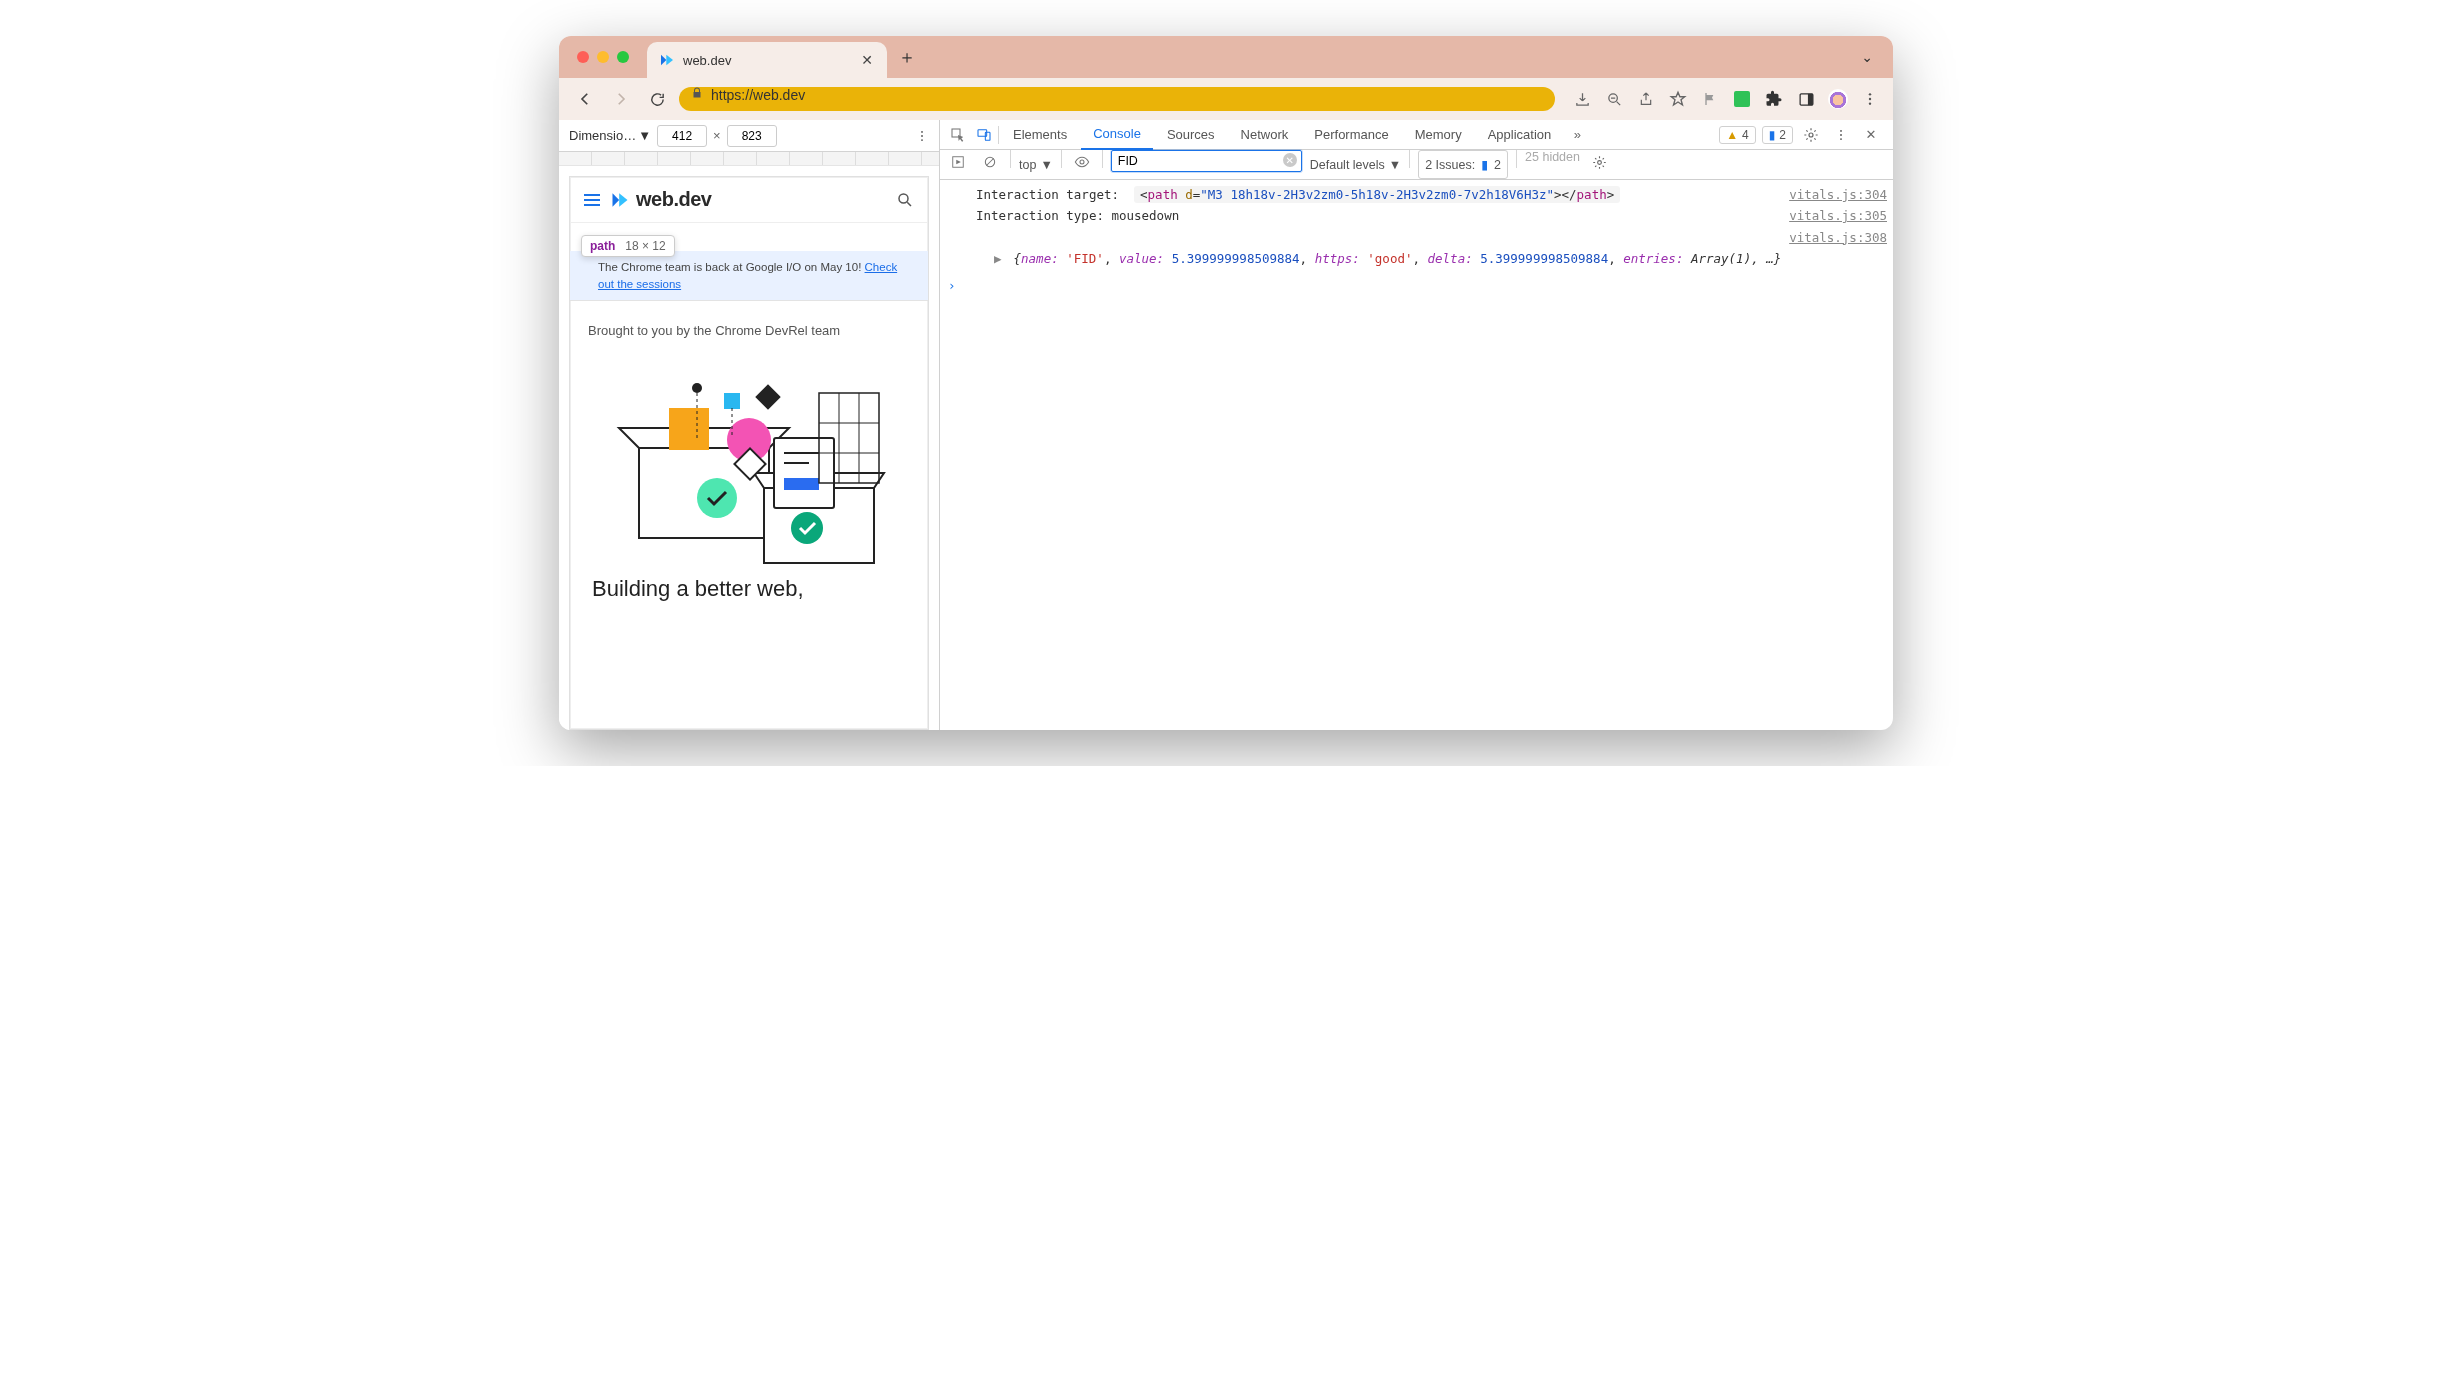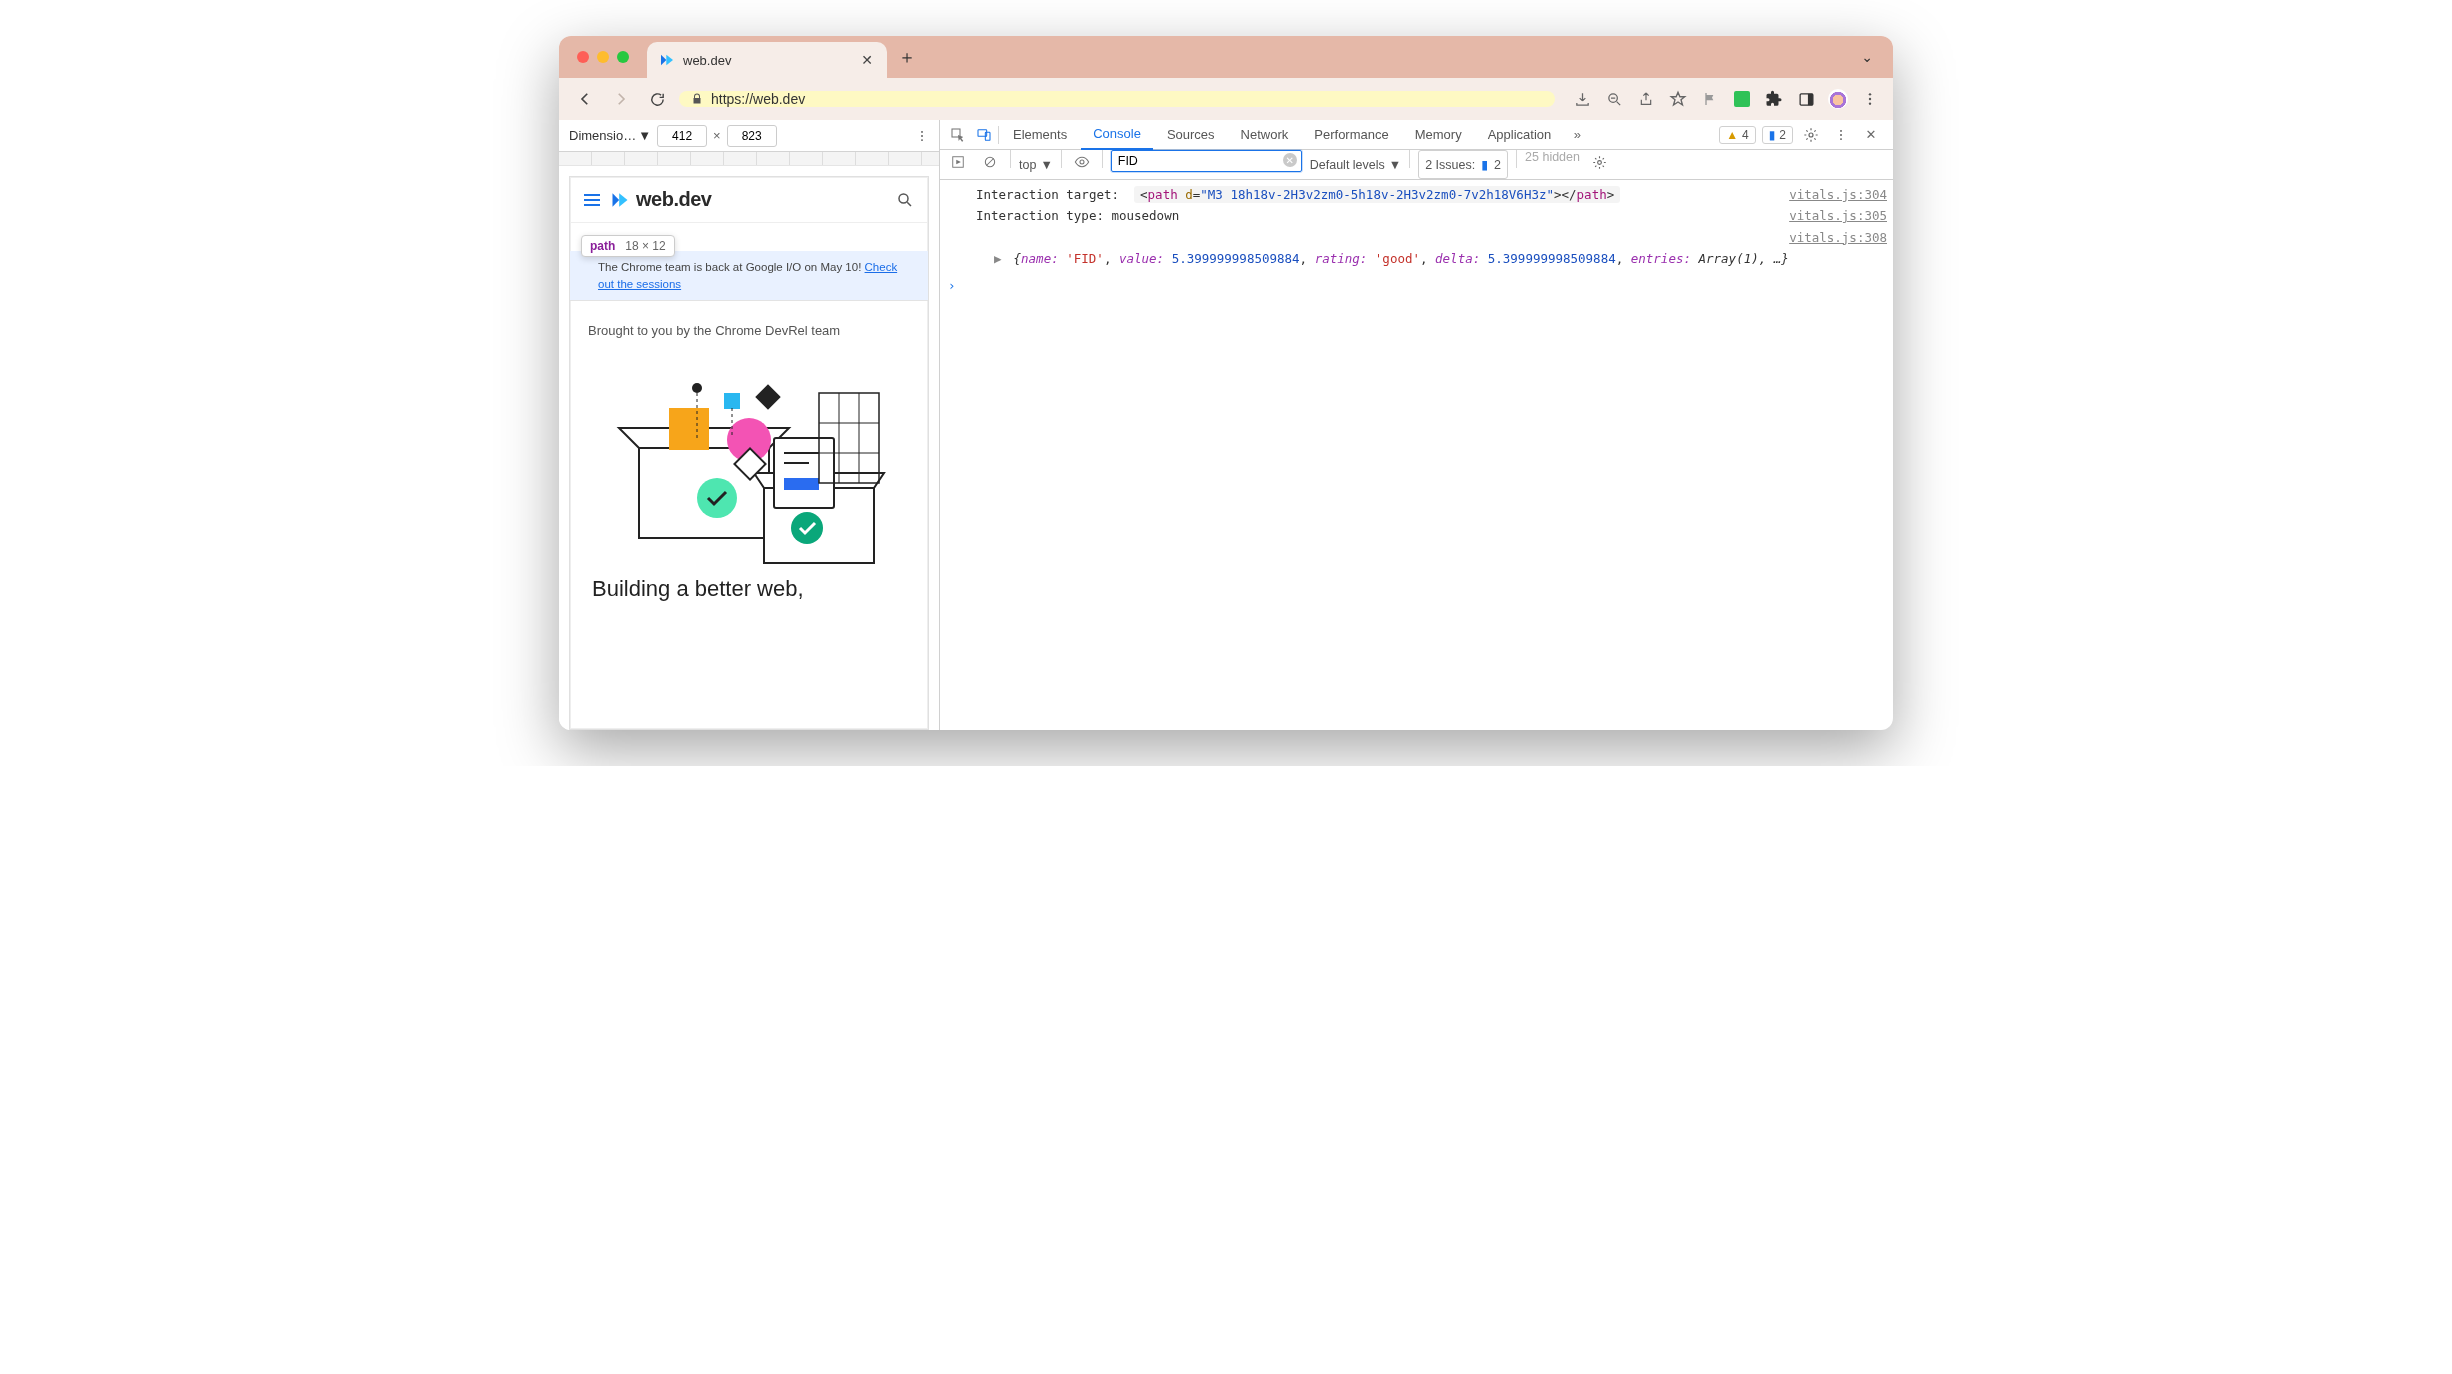--- a/index.html
+++ b/index.html
@@ -48,24 +48,24 @@
 
 .toolbar {
   height: 42px;
   background: #f6ede8;
   display: flex; align-items: center;
   padding: 0 12px; gap: 8px;
 }
 .tbtn { width: 28px; height:28px; display:flex; align-items:center; justify-content:center; color:#4a4a4a; border-radius:4px; }
 .tbtn.disabled { color: #b8a99f; }
 .urlbar {
-  flex: 1; height: 16px;
-  background: #fef9c3;
+  flex: 1; height: 24px;
+  background: #eab308;
   border-radius: 15px;
-  display: flex; align-items: center;
+  display: flex; 
   padding: 0 12px; gap: 8px;
   font-size: 14px; color: #333;
 }
 .urlbar .lock { font-size:11px; color:#555; }
 .right-icons { display:flex; align-items:center; gap:10px; margin-left:8px; }
 .right-icons .ic { width:22px; height:22px; display:flex; align-items:center; justify-content:center; color:#666; }
 .sq-green { width:16px; height:16px; background:#2fc257; border-radius:2px; }
 .avatar { width:20px; height:20px; border-radius:50%; background: radial-gradient(circle at 50% 55%, #f8c3a0 35%, #a874d8 36% 55%, #fff 56%); }
 
 
@@ -471,21 +471,21 @@
           <a class="src">vitals.js:304</a>
         </div>
         <div class="row indent1">
           <span><span>Interaction type:</span> <span>mousedown</span></span>
           <a class="src">vitals.js:305</a>
         </div>
         <div class="row" style="justify-content:flex-end;">
           <a class="src">vitals.js:308</a>
         </div>
         <div class="row indent2 obj">
-          <span><span class="disclose">▶</span> <i>{</i><span class="k">name:</span> <span class="s">'FID'</span>, <span class="k">value:</span> <span class="n">5.399999998509884</span>, <span class="k">rating:</span> <span class="s">'good'</span>, <span class="k">delta:</span> <span class="n">5.399999998509884</span>, <span class="k">entries:</span> <i>Array(1)</i><i>, …}</i></span>
+          <span><span class="disclose">▶</span> <i>{</i><span class="k">name:</span> <span class="s">'FID'</span>, <span class="k">value:</span> <span class="n">5.399999998509884</span>, <span class="k">https:</span> <span class="s">'good'</span>, <span class="k">delta:</span> <span class="n">5.399999998509884</span>, <span class="k">entries:</span> <i>Array(1)</i><i>, …}</i></span>
         </div>
         <div class="row" style="margin-top:6px;">
           <span class="prompt">›</span>
         </div>
       </div>
     </div>
 
   </div>
 </div>
 

